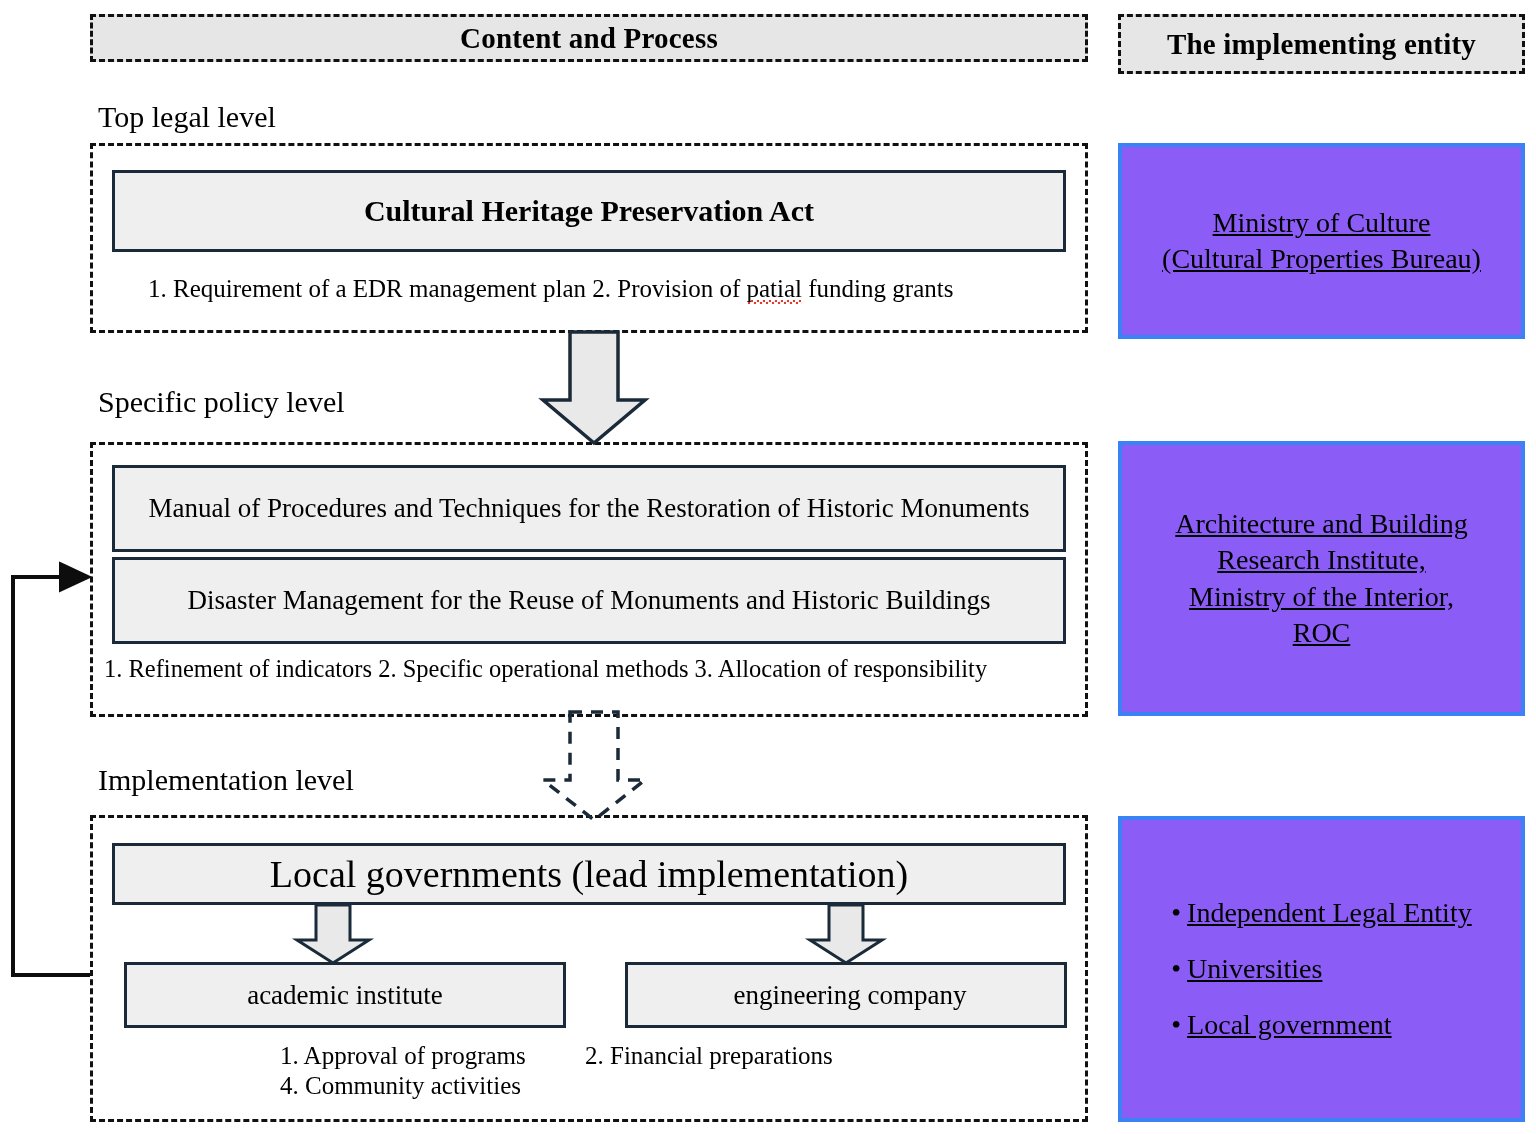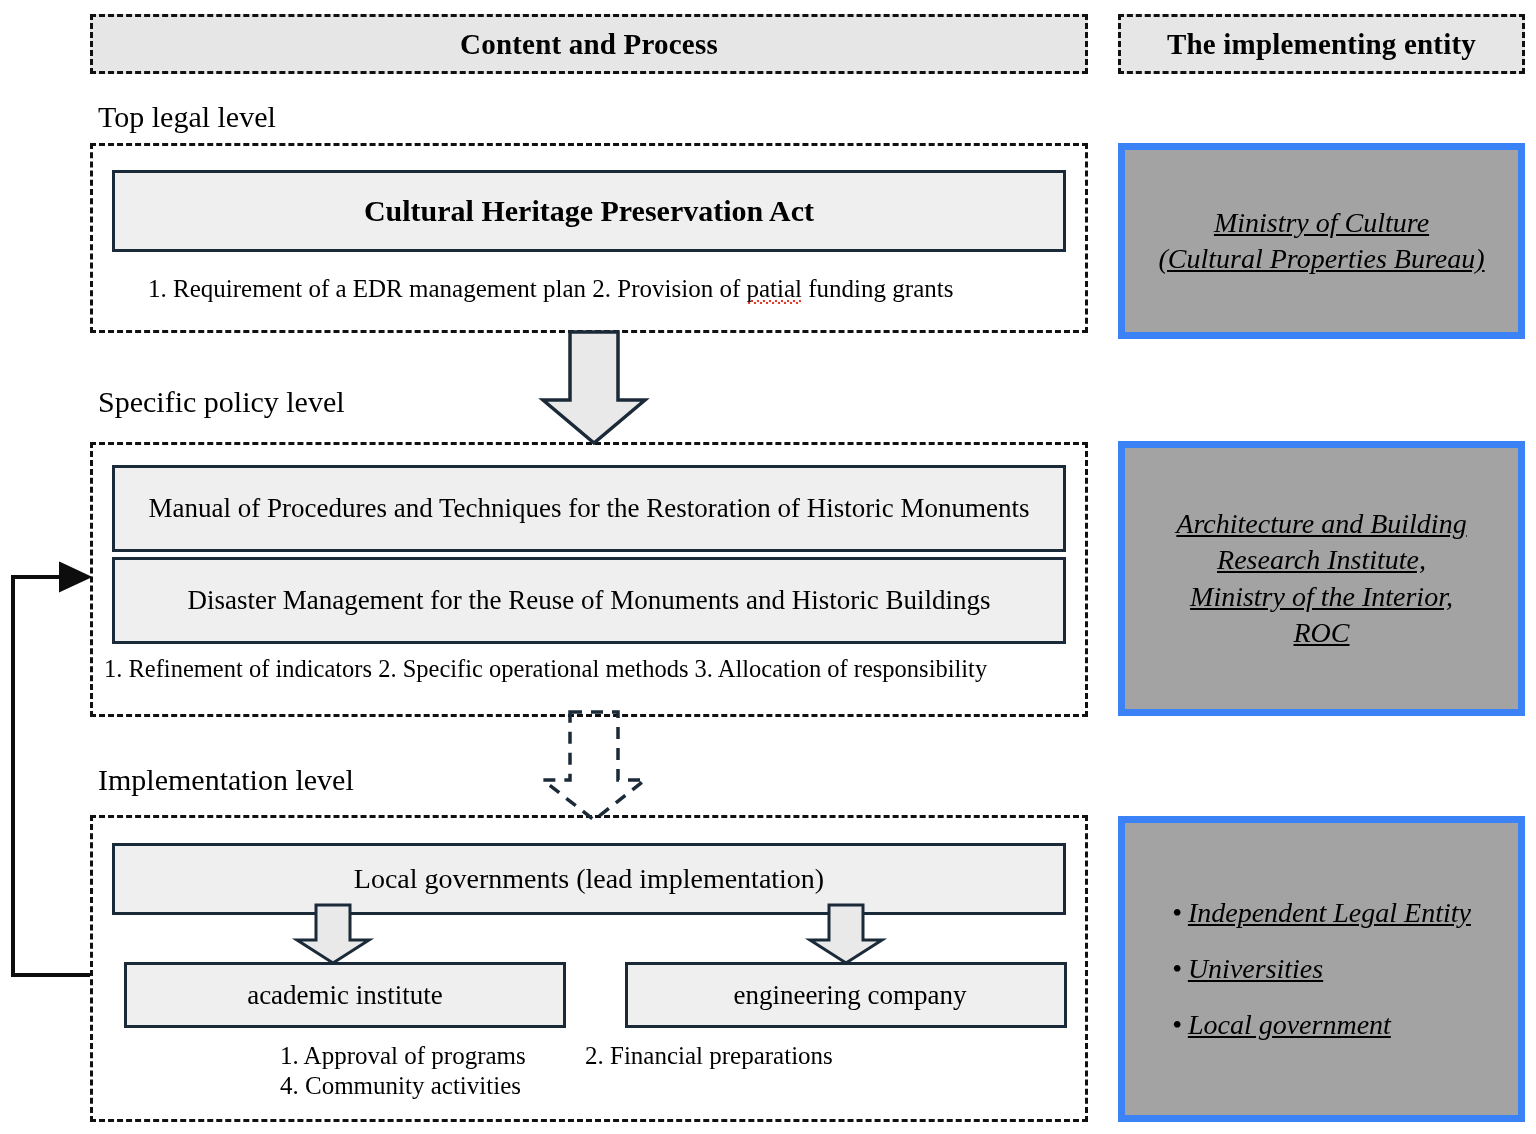--- a/index.html
+++ b/index.html
@@ -28,21 +28,21 @@
     border: 3px dashed #111111;
     background: #e6e6e6;
     display: flex;
     align-items: center;
     justify-content: center;
     font-weight: bold;
     font-size: 29px;
     letter-spacing: .2px;
     box-sizing: border-box;
   }
-  #hdr-content { left: 90px;  top: 14px; width: 998px; height: 60px; }
+  #hdr-content { left: 90px;  top: 14px; width: 998px; height: 48px; }
   #hdr-entity  { left: 1118px; top: 14px; width: 407px; height: 60px; }
 
   
   .level-caption {
     position: absolute;
     font-size: 30px;
     white-space: nowrap;
   }
   #cap-top    { left: 98px; top: 100px; }
   #cap-policy { left: 98px; top: 385px; }
@@ -75,21 +75,21 @@
     left: 112px; top: 170px; width: 954px; height: 82px;
     font-size: 30px; font-weight: bold;
   }
   #box-manual {
     left: 112px; top: 465px; width: 954px; height: 87px; font-size: 27px;
   }
   #box-disaster {
     left: 112px; top: 557px; width: 954px; height: 87px; font-size: 27px;
   }
   #box-local {
-    left: 112px; top: 843px; width: 954px; height: 72px; font-size: 28px;
+    left: 112px; top: 843px; width: 954px; height: 62px; font-size: 38px;
   }
   #box-academic {
     left: 124px; top: 962px; width: 442px; height: 66px; font-size: 27px;
   }
   #box-engineering {
     left: 625px; top: 962px; width: 442px; height: 66px; font-size: 27px; padding-left: 8px;
   }
 
   
   .note {
@@ -107,28 +107,27 @@
     grid-template-columns: 305px auto;
     grid-row-gap: 2px;
     font-size: 25px;
     white-space: nowrap;
     margin-left: 25px;
   }
 
   
   .entity-box {
     position: absolute;
-    border: 7px solid #3b82f6;
-    background: #a3a3a3;
+    border: 4px solid #3b82f6;
+    background: #8b5cf6;
     box-sizing: border-box;
     display: flex;
     align-items: center;
     justify-content: center;
     text-align: center;
-    font-style: italic;
   }
   #ent-1 { left: 1118px; top: 143px; width: 407px; height: 196px; }
   #ent-2 { left: 1118px; top: 441px; width: 407px; height: 275px; }
   #ent-3 { left: 1118px; top: 816px; width: 407px; height: 306px; }
 
   .ent-lines { line-height: 1.30; font-size: 28px; }
   .ent-lines .u { text-decoration: underline; }
 
   .bullets {
     text-align: left;

